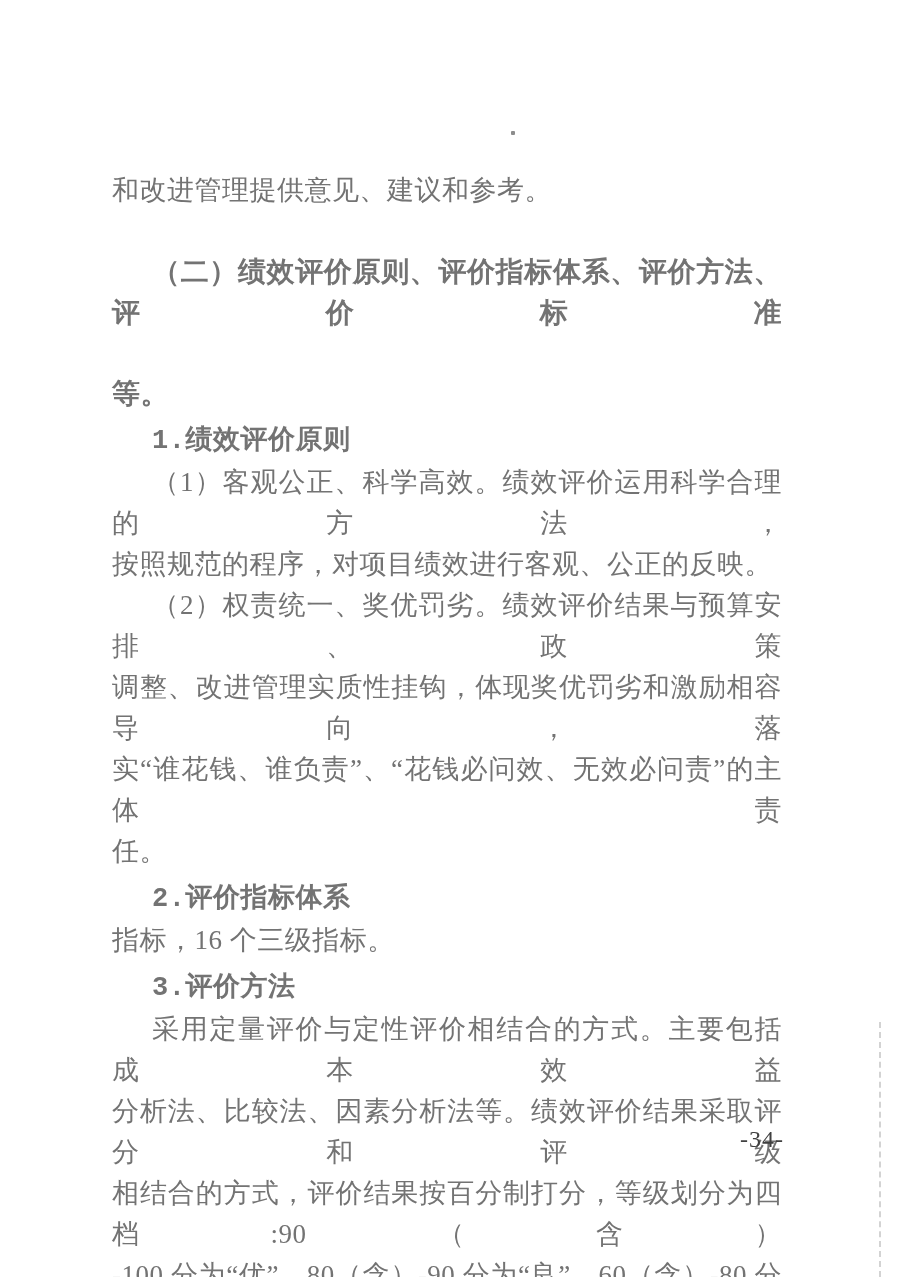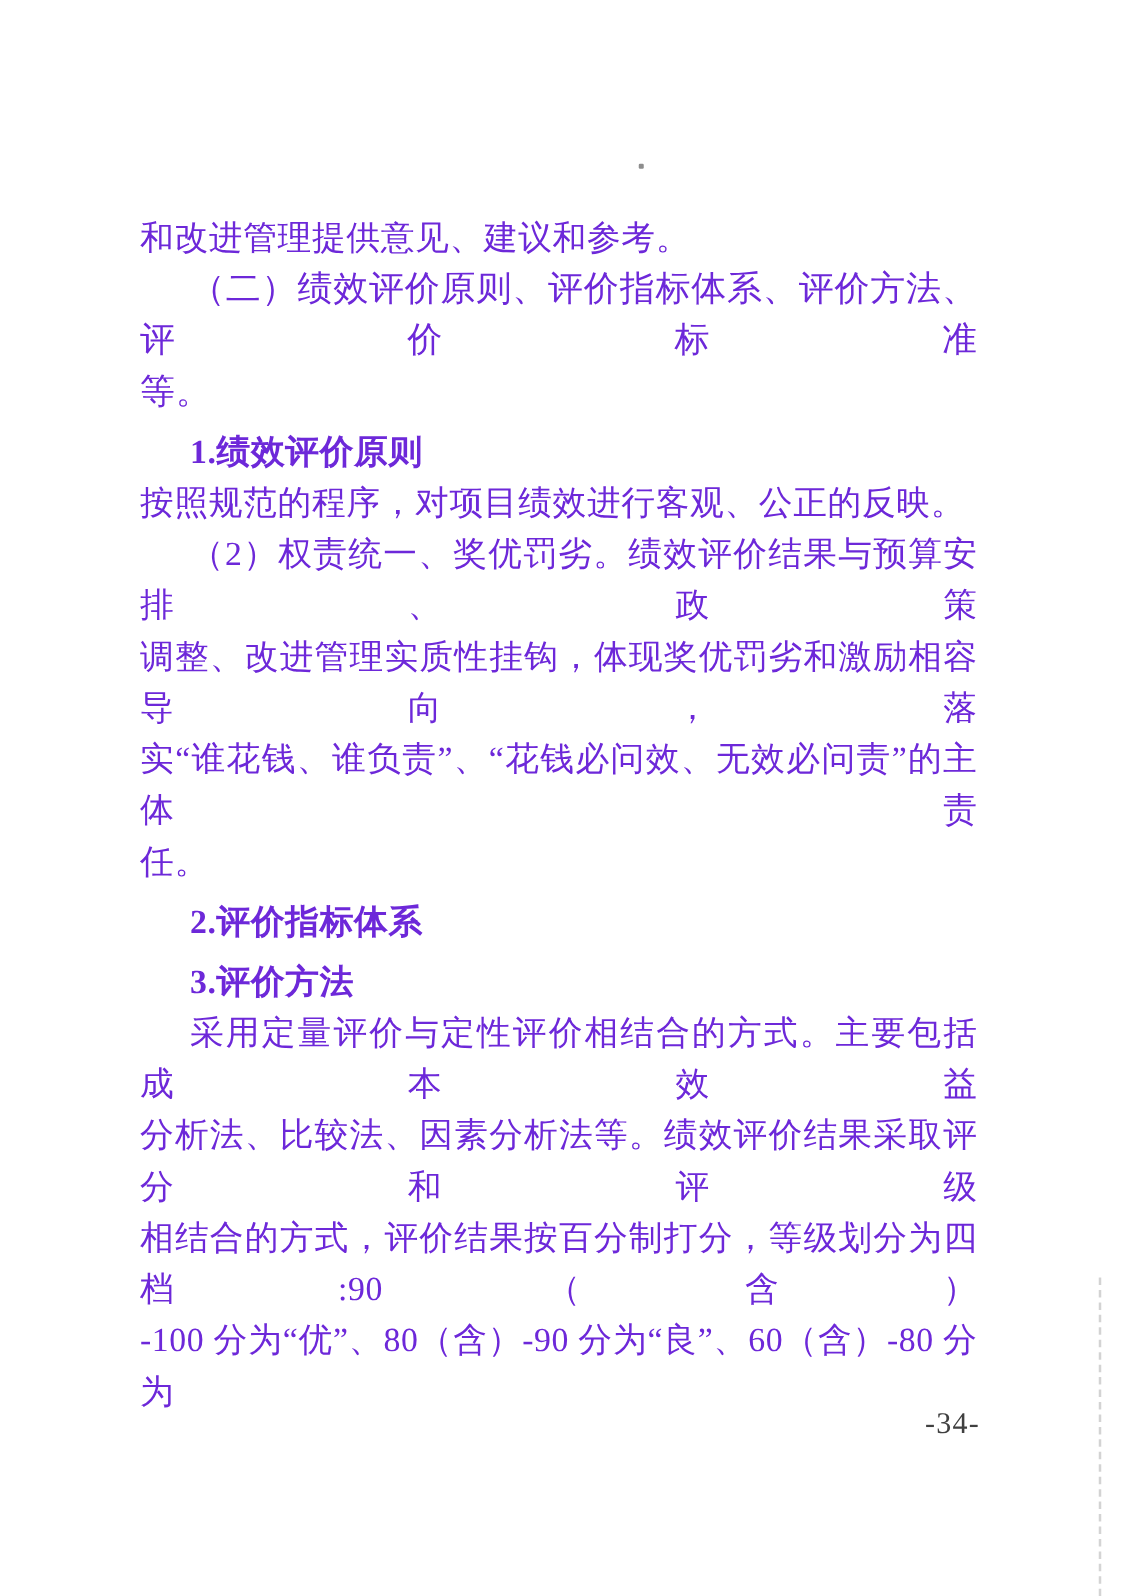--- a/index.html
+++ b/index.html
@@ -19,34 +19,34 @@
     position: absolute;
     left: 112px;
     top: 170px;
     width: 670px;
   }
   .line {
     font-size: 27px;
     line-height: 41px;
     white-space: nowrap;
     letter-spacing: 0.5px;
-    color: #6d28d9;
+    color: #737373;
   }
   
   .line.just {
     white-space: normal;
     text-align: justify;
     text-align-last: justify;
     text-justify: inter-character;
   }
   
   .line.ind { text-indent: 40px; }
   
-  .line.hd { font-weight: 700; }
-  .line.hd-major { font-weight: 400; font-size: 28px; }
+  .line.hd { font-weight: 700; font-family: Liberation Mono, monospace; }
+  .line.hd-major { font-weight: 700; font-size: 28px; margin-top: 40px; }
   
   .line.gap { margin-top: 7px; }
   .page-number {
     position: absolute;
     top: 1126px;
     right: 116px;
     font-size: 24px;
     letter-spacing: 1px;
     color: #404040;
   }
@@ -75,26 +75,28 @@
 
 <div class="page">
 
   <div class="speck"></div>
 
   <div class="content">
     <div class="line">和改进管理提供意见、建议和参考。</div>
     <div class="line hd-major ind just">（二）绩效评价原则、评价指标体系、评价方法、评价标准</div>
     <div class="line hd-major">等。</div>
     <div class="line hd ind gap">1.绩效评价原则</div>
+    <div class="line ind just">（1）客观公正、科学高效。绩效评价运用科学合理的方法，</div>
     <div class="line">按照规范的程序，对项目绩效进行客观、公正的反映。</div>
     <div class="line ind just">（2）权责统一、奖优罚劣。绩效评价结果与预算安排、政策</div>
     <div class="line just">调整、改进管理实质性挂钩，体现奖优罚劣和激励相容导向，落</div>
     <div class="line just">实“谁花钱、谁负责”、“花钱必问效、无效必问责”的主体责</div>
     <div class="line">任。</div>
     <div class="line hd ind gap">2.评价指标体系</div>
+    <div class="line">指标，16 个三级指标。</div>
     <div class="line hd ind gap">3.评价方法</div>
     <div class="line ind just">采用定量评价与定性评价相结合的方式。主要包括成本效益</div>
     <div class="line just">分析法、比较法、因素分析法等。绩效评价结果采取评分和评级</div>
     <div class="line just">相结合的方式，评价结果按百分制打分，等级划分为四档:90（含）</div>
     <div class="line just">-100 分为“优”、80（含）-90 分为“良”、60（含）-80 分为</div>
 
   </div>
 
   <div class="page-number">-34-</div>
 

